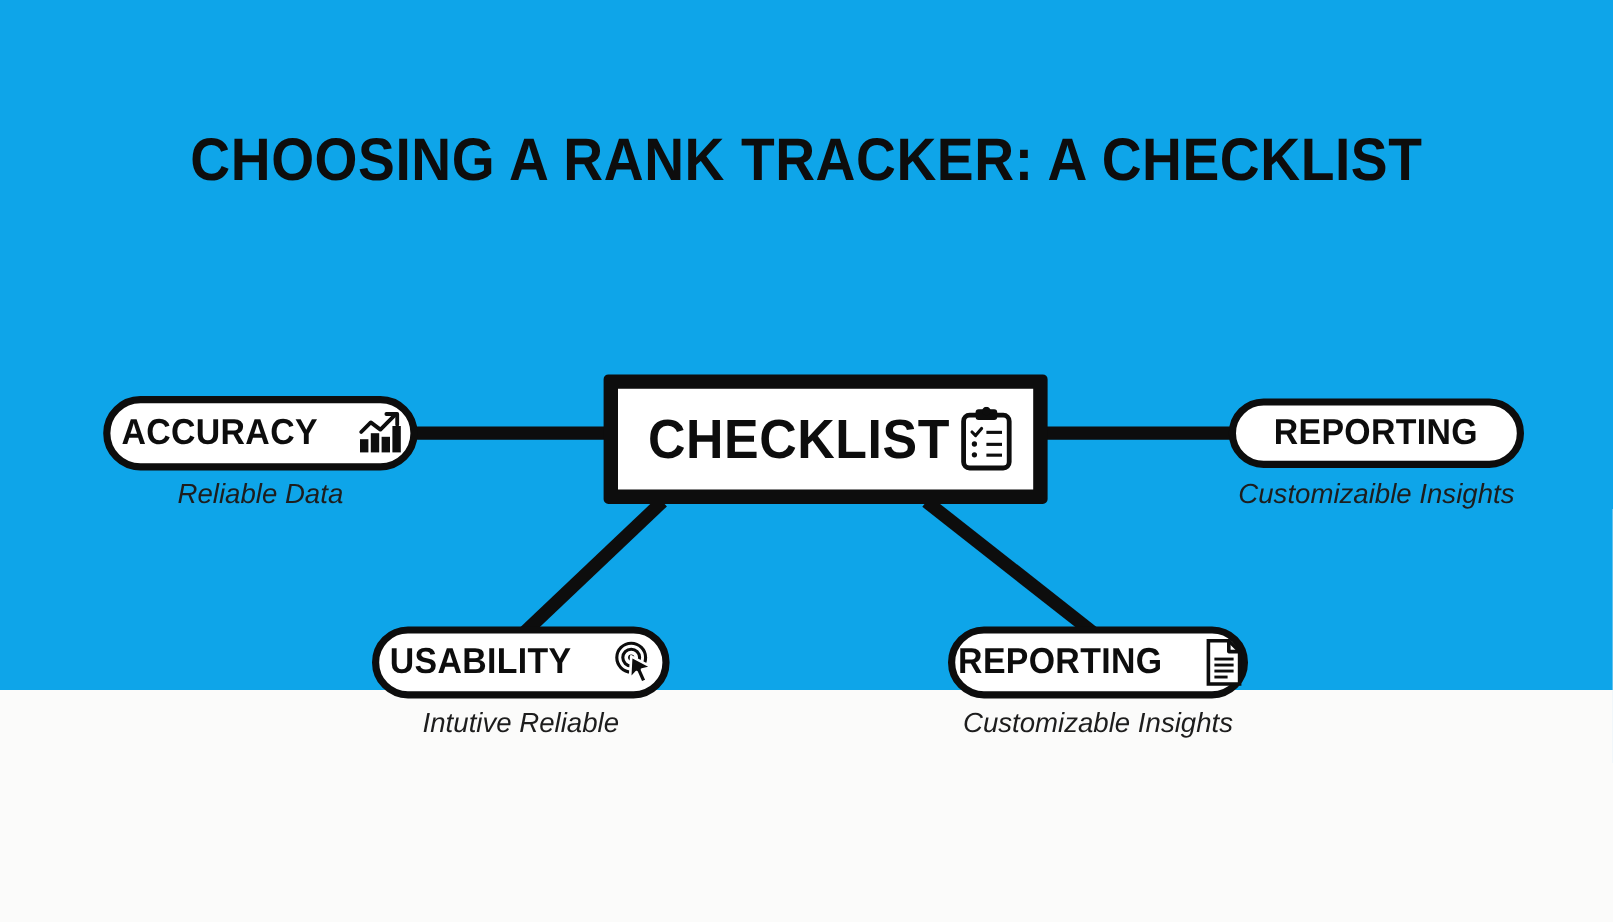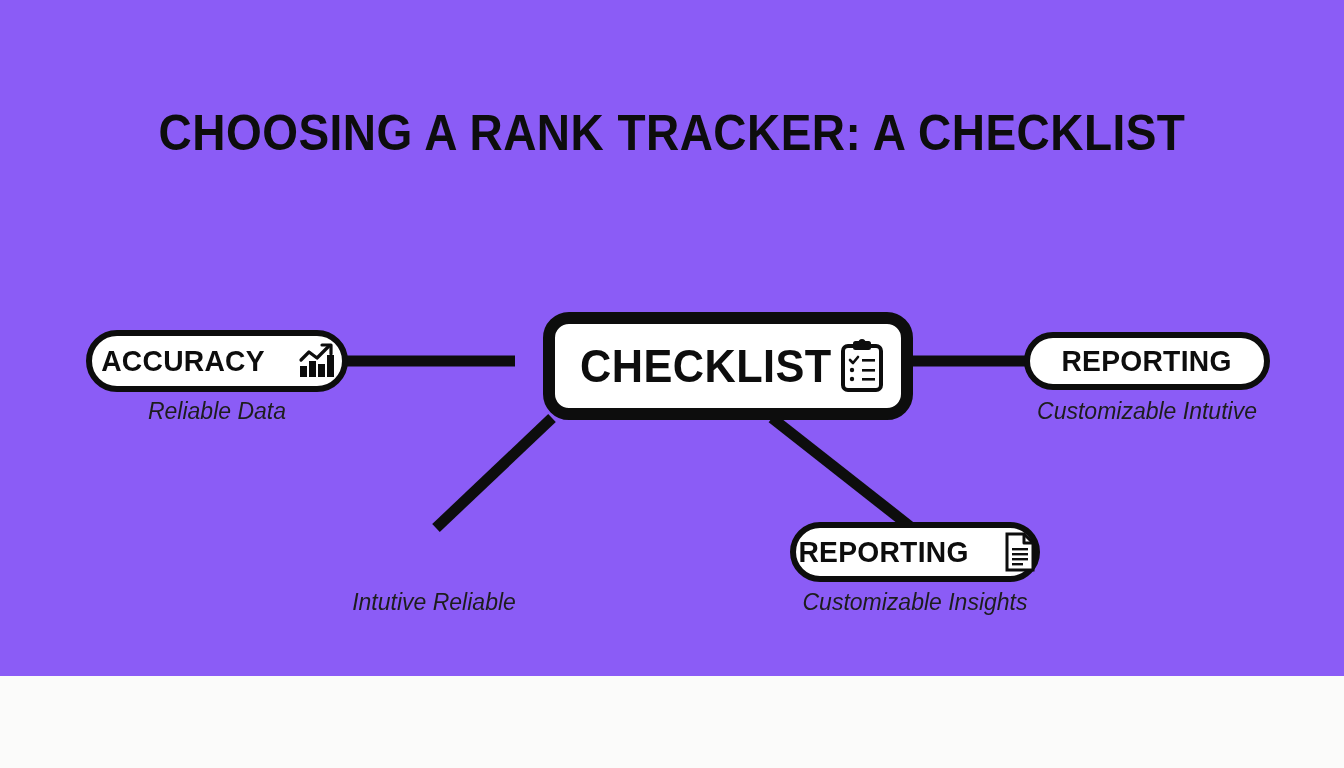--- a/index.html
+++ b/index.html
@@ -4,22 +4,22 @@
 <style>
   * { margin:0; padding:0; box-sizing:border-box; }
   html, body {
     width:1344px; height:768px;
     background:#fbfbfa;
     font-family:"Liberation Sans", sans-serif;
     overflow:hidden;
   }
   #stage {
     position:relative;
-    width:1344px; height:676px;
-    background:#8b5cf6;
+    width:1344px; height:575px;
+    background:#0ea5e9;
   }
 
   
   .title {
     position:absolute;
     left:0; right:0; top:104px;
     text-align:center;
     font-family:"Liberation Sans", sans-serif;
     font-weight:bold;
     font-size:50px;
@@ -58,24 +58,23 @@
     white-space:nowrap;
     line-height:1;
   }
   .node .icon { display:flex; align-items:center; justify-content:center; }
 
   
   #hub {
     left:503px; top:312px;
     width:370px; height:108px;
     border-width:12px;
-    border-radius:26px;
+    border-radius:4px;
     gap:0;
     z-index:4;
-    margin-left:40px;
   }
   #hub .label { font-size:46px; letter-spacing:0.5px; }
 
   
   #node-accuracy      { left:86px;  top:330px; width:262px; height:62px; }
   #node-reporting-r   { left:1024px;top:332px; width:246px; height:58px; }
   #node-usability     { left:310px; top:522px; width:248px; height:60px; }
   #node-reporting-b   { left:790px; top:522px; width:250px; height:60px; }
 
   
@@ -135,22 +134,33 @@
         <path d="M3 17 L11 9 L19 15 L31 3" fill="none" stroke="#0d0d0d" stroke-width="3.2" stroke-linecap="round" stroke-linejoin="round"></path>
         <path d="M24 2 L33 2 L33 11" fill="none" stroke="#0d0d0d" stroke-width="3.2" stroke-linecap="round" stroke-linejoin="round"></path>
       </svg>
     </span>
   </div>
   <div class="sub" id="sub-accuracy">Reliable Data</div>
 
   <div class="node" id="node-reporting-r">
     <span class="label">REPORTING</span>
   </div>
-  <div class="sub" id="sub-reporting-r">Customizable Intutive</div>
+  <div class="sub" id="sub-reporting-r">Customizaible Insights</div>
 
+  <div class="node" id="node-usability">
+    <span class="label">USABILITY</span>
+    <span class="icon">
+      <svg width="38" height="38" viewBox="0 0 38 38">
+        <circle cx="16" cy="15" r="12" fill="none" stroke="#0d0d0d" stroke-width="2.6"></circle>
+        <circle cx="16" cy="15" r="7" fill="none" stroke="#0d0d0d" stroke-width="2.6"></circle>
+        <circle cx="16" cy="15" r="2.6" fill="#0d0d0d"></circle>
+        <path d="M16 14 L33 23 L25 25 L29 34 L24.5 36 L20.5 27 L15 33 Z" fill="#0d0d0d" stroke="#ffffff" stroke-width="2.2" stroke-linejoin="round"></path>
+      </svg>
+    </span>
+  </div>
   <div class="sub" id="sub-usability">Intutive Reliable</div>
 
   <div class="node" id="node-reporting-b">
     <span class="label">REPORTING</span>
     <span class="icon">
       <svg width="34" height="40" viewBox="0 0 34 40">
         <path d="M4 2 L21 2 L30 11 L30 38 L4 38 Z" fill="#ffffff" stroke="#0d0d0d" stroke-width="3"></path>
         <path d="M21 2 L21 11 L30 11" fill="none" stroke="#0d0d0d" stroke-width="3" stroke-linejoin="round"></path>
         <rect x="9" y="16" width="16" height="2.4" fill="#0d0d0d"></rect>
         <rect x="9" y="21" width="16" height="2.4" fill="#0d0d0d"></rect>

